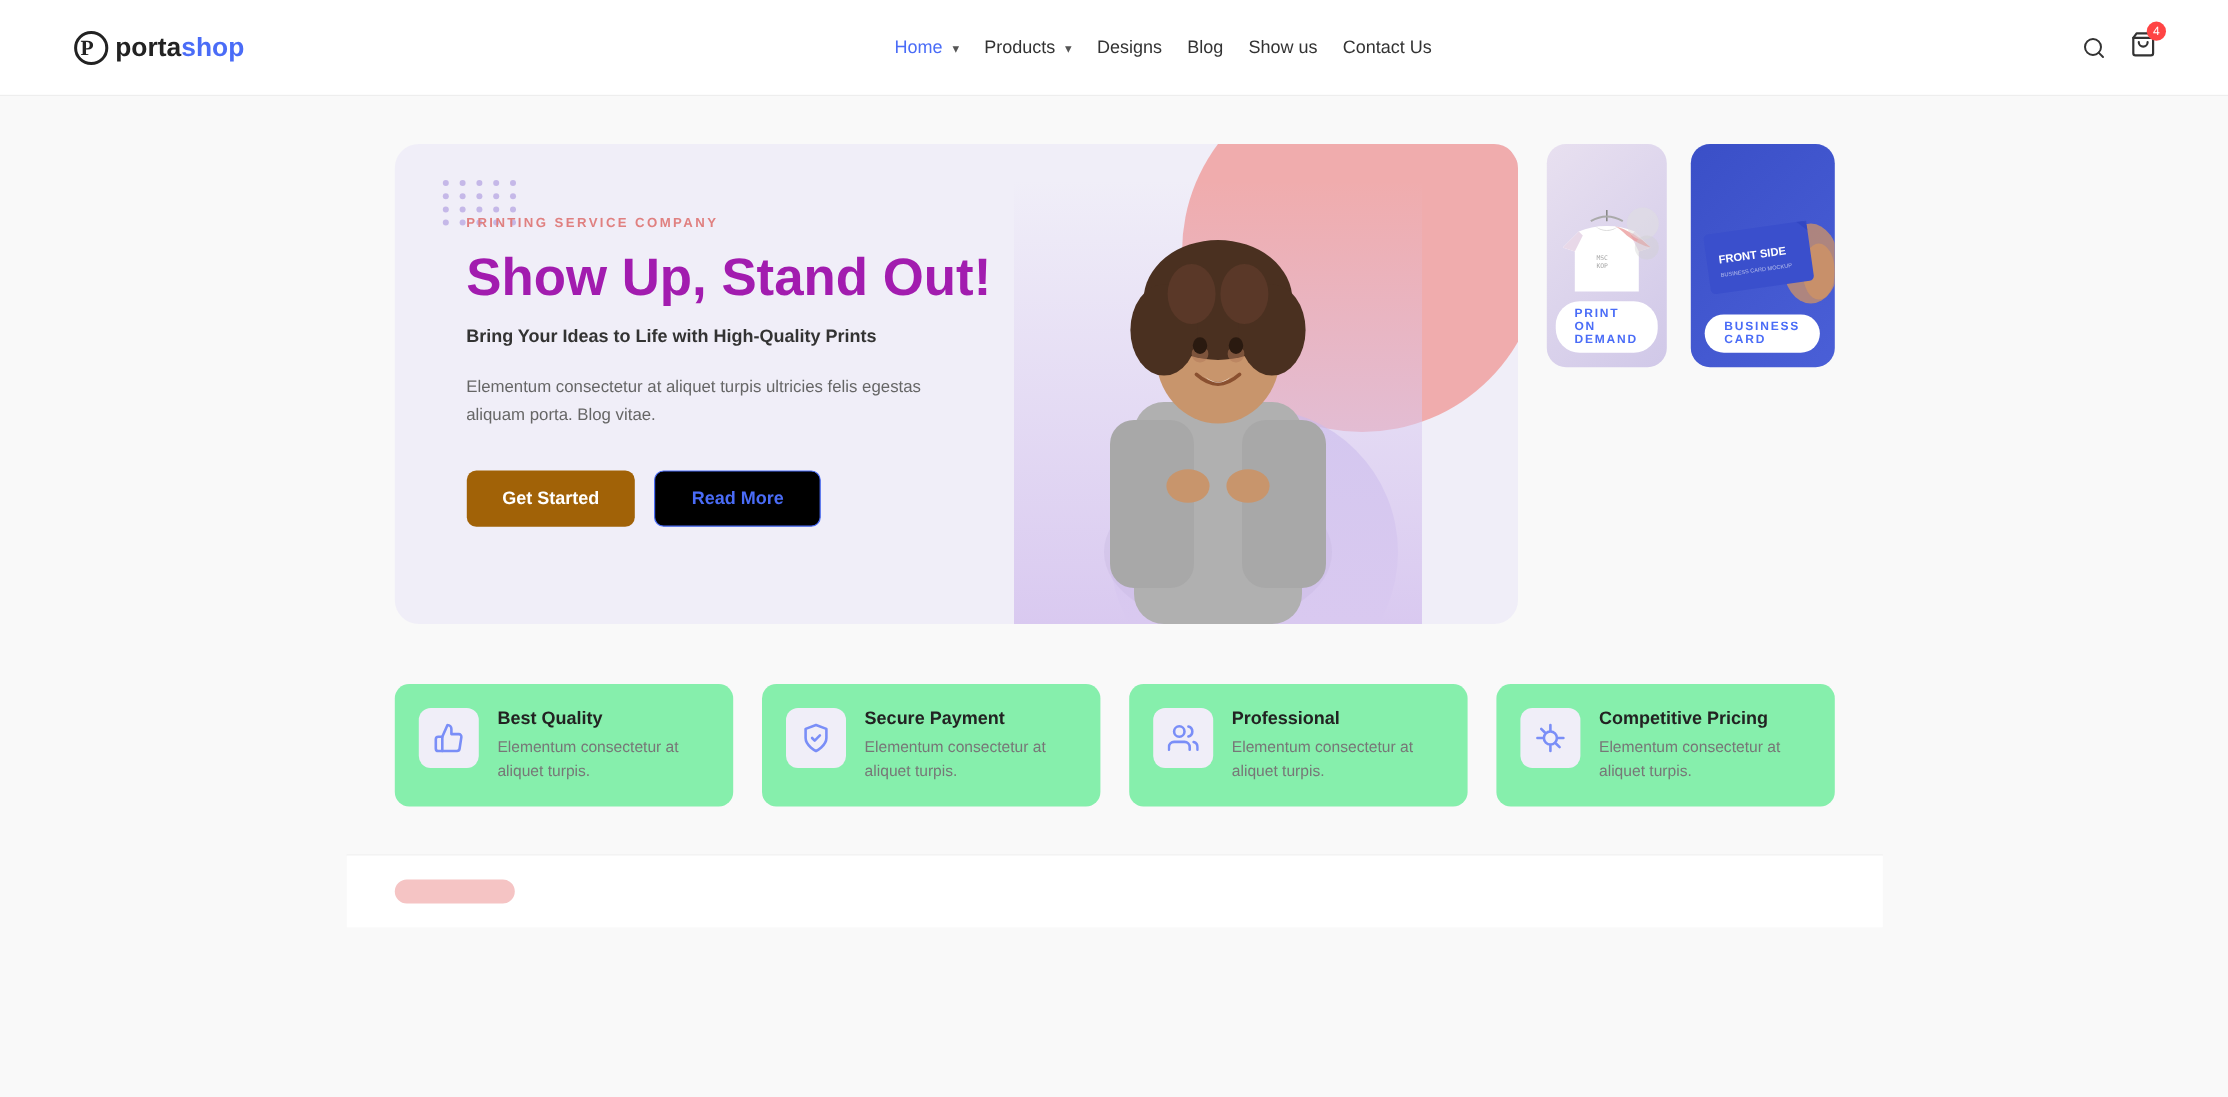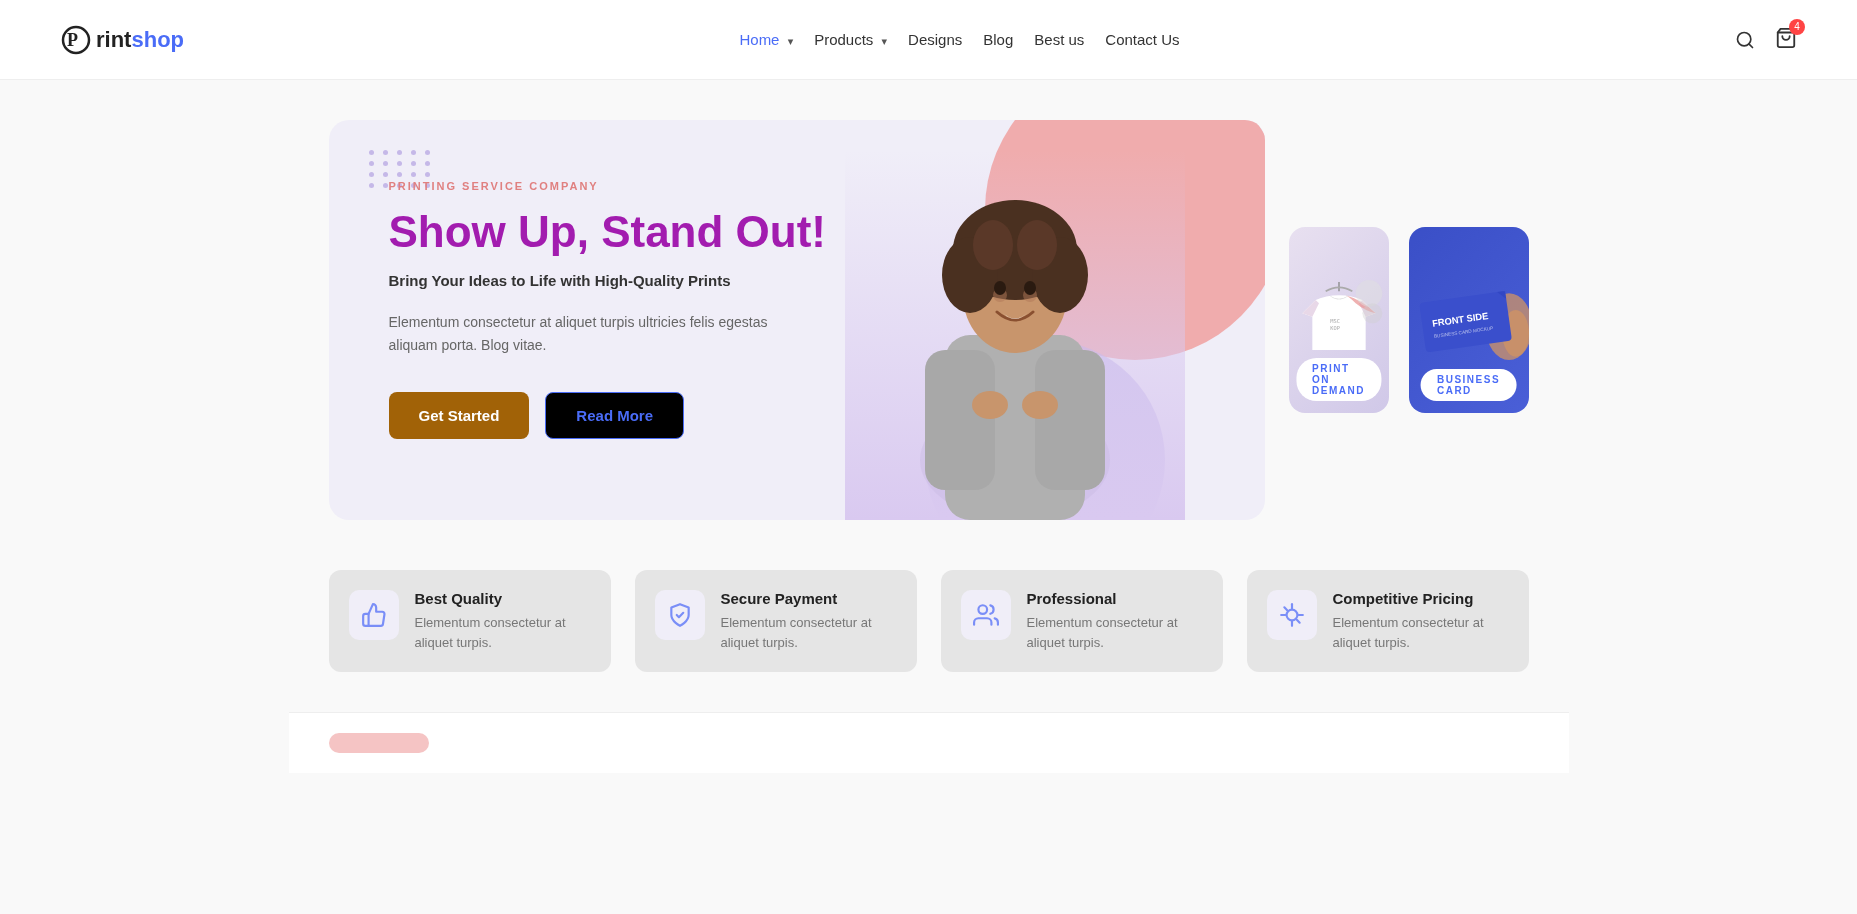--- a/index.html
+++ b/index.html
@@ -60,21 +60,21 @@
       justify-content: center;
     }
 
     
     .main-content {
       max-width: 1280px;
       margin: 40px auto;
       padding: 0 40px;
       display: flex;
       gap: 24px;
-      align-items: center;
+      align-items: flex-start;
     }
 
     
     .hero-card {
       flex: 1;
       background: #f0eef8;
       border-radius: 20px;
       padding: 60px 60px 0 60px;
       position: relative;
       overflow: hidden;
@@ -256,21 +256,21 @@
       padding: 0 40px;
       display: flex;
       gap: 24px;
     }
     .feature-item {
       flex: 1;
       display: flex;
       align-items: flex-start;
       gap: 16px;
       padding: 20px;
-      background: #e5e5e5;
+      background: #86efac;
       border-radius: 12px;
     }
     .feature-icon-wrap {
       width: 50px;
       height: 50px;
       background: #f0eef8;
       border-radius: 10px;
       display: flex;
       align-items: center;
       justify-content: center;
@@ -319,39 +319,39 @@
   </style>
 </head>
 <body>
 
 <nav class="navbar">
   <div class="logo">
     <svg width="32" height="32" viewBox="0 0 32 32" style="margin-right:4px;">
       <circle cx="16" cy="16" r="13" fill="none" stroke="#222" stroke-width="2.5"></circle>
       <text x="7" y="22" font-family="Georgia,serif" font-size="18" font-weight="bold" fill="#222">P</text>
     </svg>
-    <span style="color:#222;font-weight:700;font-size:22px;">rint</span>
+    <span style="color:#222;font-weight:700;font-size:22px;">porta</span>
       <span style="color:#4a6cf7;font-weight:700;font-size:22px;">shop</span>
   </div>
 
   <ul class="nav-links">
     <li>
       <a href="#" class="active">Home <span class="dropdown-arrow">▾</span></a>
     </li>
     <li>
       <a href="#">Products <span class="dropdown-arrow">▾</span></a>
     </li>
     <li>
       <a href="#">Designs</a>
     </li>
     <li>
       <a href="#">Blog</a>
     </li>
     <li>
-      <a href="#">Best us</a>
+      <a href="#">Show us</a>
     </li>
     <li>
       <a href="#">Contact Us</a>
     </li>
   </ul>
 
   <div class="nav-icons">
     <span class="nav-icons" style="font-size:20px;cursor:pointer;color:#333;">
       <svg width="20" height="20" viewBox="0 0 24 24" fill="none" stroke="#333" stroke-width="2" stroke-linecap="round" stroke-linejoin="round">
         <circle cx="11" cy="11" r="8"></circle>

